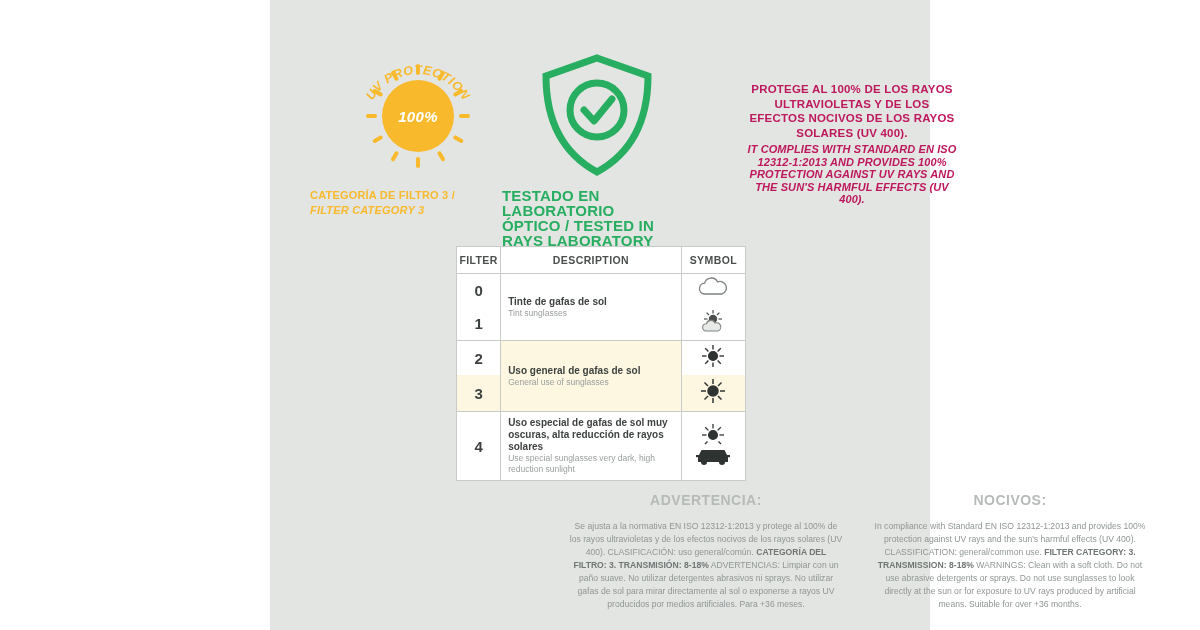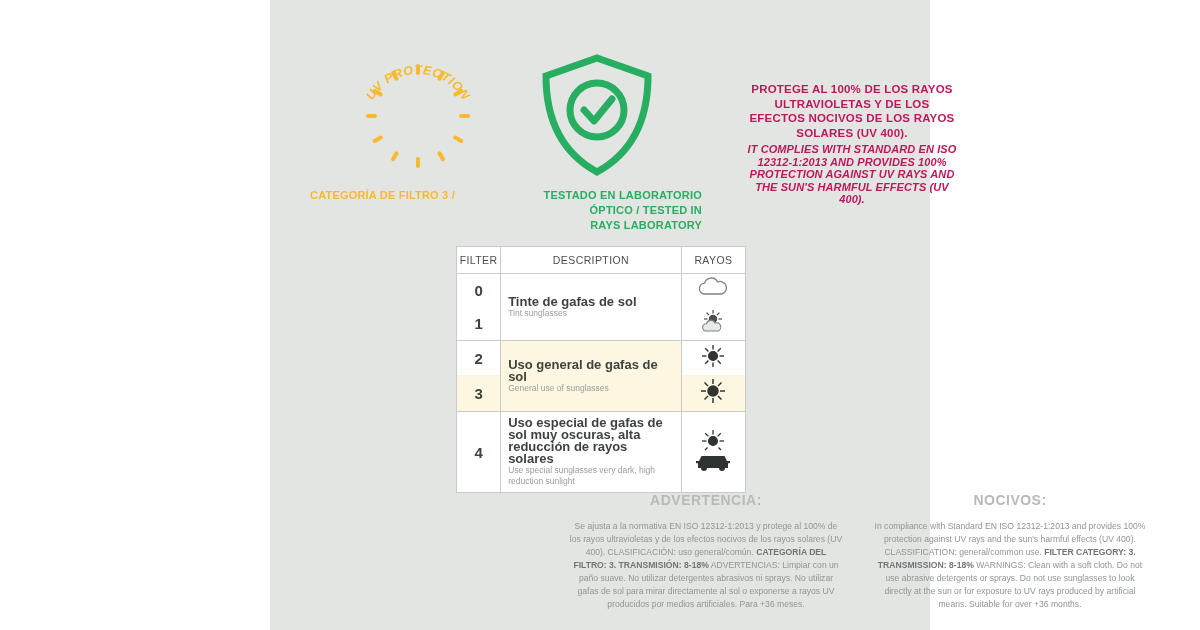--- a/index.html
+++ b/index.html
@@ -89,23 +89,23 @@
   
   .shield-wrap {
     position: absolute;
     left: 262px; top: 10px;
     width: 130px; height: 130px;
   }
   .cap-green {
     position: absolute;
     left: 232px; top: 148px;
     width: 200px;
-    text-align: right;
+    text-align: left;
     color: #27ae60;
-    font-size: 11px;
+    font-size: 15px;
     font-weight: bold;
     line-height: 15px;
     letter-spacing: .2px;
   }
   .cap-green .it { }
 
   
   .uv-text {
     position: absolute;
     left: 432px; top: 42px;
@@ -136,21 +136,21 @@
     width: 290px;
     border-collapse: collapse;
     background: #ffffff;
   }
   .table td, .table th {
     border: 1px solid #c9cbc9;
     vertical-align: middle;
   }
   .th-filter, .th-desc, .th-symbol {
     font-size: 10.5px;
-    font-weight: normal;
+    font-weight: bold;
     color: #4a4f4c;
     text-align: center;
     letter-spacing: .4px;
     padding: 7px 2px;
     background: #ffffff;
   }
   .col-num {
     width: 44px;
     text-align: center;
     font-size: 15px;
@@ -158,21 +158,21 @@
     color: #3d423f;
     padding: 3px 0;
     font-family: "Liberation Sans", sans-serif;
   }
   .col-desc {
     width: 180px;
     padding: 5px 7px;
     color: #3d423f;
   }
   .col-desc .es {
-    font-size: 13px;
+    font-size: 10px;
     font-weight: bold;
     line-height: 12px;
     display: block;
   }
   .col-desc .en {
     font-size: 8.5px;
     color: #9aa09c;
     line-height: 11px;
     display: block;
   }
@@ -233,24 +233,28 @@
         <div class="ray" style="transform:rotate(60deg)"></div>
         <div class="ray" style="transform:rotate(90deg)"></div>
         <div class="ray" style="transform:rotate(120deg)"></div>
         <div class="ray" style="transform:rotate(150deg)"></div>
         <div class="ray" style="transform:rotate(180deg)"></div>
         <div class="ray" style="transform:rotate(210deg)"></div>
         <div class="ray" style="transform:rotate(240deg)"></div>
         <div class="ray" style="transform:rotate(270deg)"></div>
         <div class="ray" style="transform:rotate(300deg)"></div>
         <div class="ray" style="transform:rotate(330deg)"></div>
+        <div class="sun-core">
+          <span>100%</span>
+        </div>
       </div>
 
       <div class="cap-yellow">
         <div>CATEGORÍA DE FILTRO 3 /</div>
+        <div class="it">FILTER CATEGORY 3</div>
       </div>
 
       <div class="shield-wrap">
         <svg viewBox="0 0 130 130" width="130" height="130">
           <path d="M65 8 L116 26 C116 72 98 104 65 122 C32 104 14 72 14 26 Z" fill="none" stroke="#27ae60" stroke-width="7"></path>
           <circle cx="65" cy="60" r="27" fill="none" stroke="#27ae60" stroke-width="7"></circle>
           <path d="M52 60 L62 71 L80 49" fill="none" stroke="#27ae60" stroke-width="7" stroke-linecap="round" stroke-linejoin="round"></path>
         </svg>
       </div>
 
@@ -267,21 +271,21 @@
         <div class="es">PROTEGE AL 100% DE LOS RAYOS ULTRAVIOLETAS Y DE LOS EFECTOS NOCIVOS DE LOS RAYOS SOLARES (UV 400).</div>
         <div class="en">IT COMPLIES WITH STANDARD EN ISO 12312-1:2013 AND PROVIDES 100% PROTECTION AGAINST UV RAYS AND THE SUN'S HARMFUL EFFECTS (UV 400).</div>
       </div>
     </div>
 
     <table class="table">
       <thead>
         <tr>
           <th class="th-filter">FILTER</th>
           <th class="th-desc">DESCRIPTION</th>
-          <th class="th-symbol">RAYOS</th>
+          <th class="th-symbol">SYMBOL</th>
         </tr>
       </thead>
       <tbody>
 
         <tr class="nb-bottom">
           <td class="col-num">0</td>
           <td class="col-desc" rowspan="2">
             <span class="es">Tinte de gafas de sol</span>
             <span class="en">Tint sunglasses</span>
           </td>

